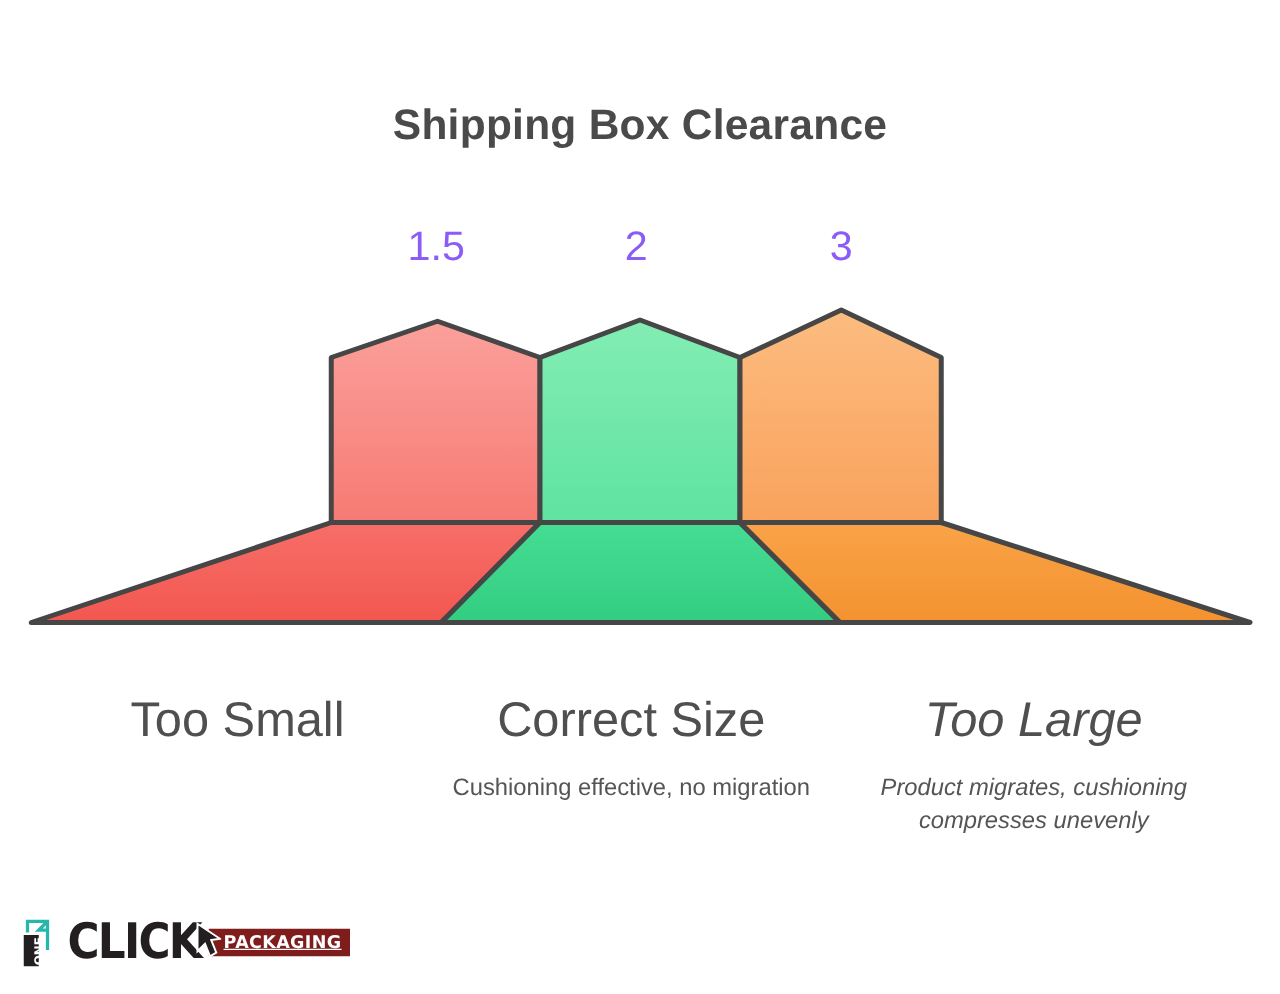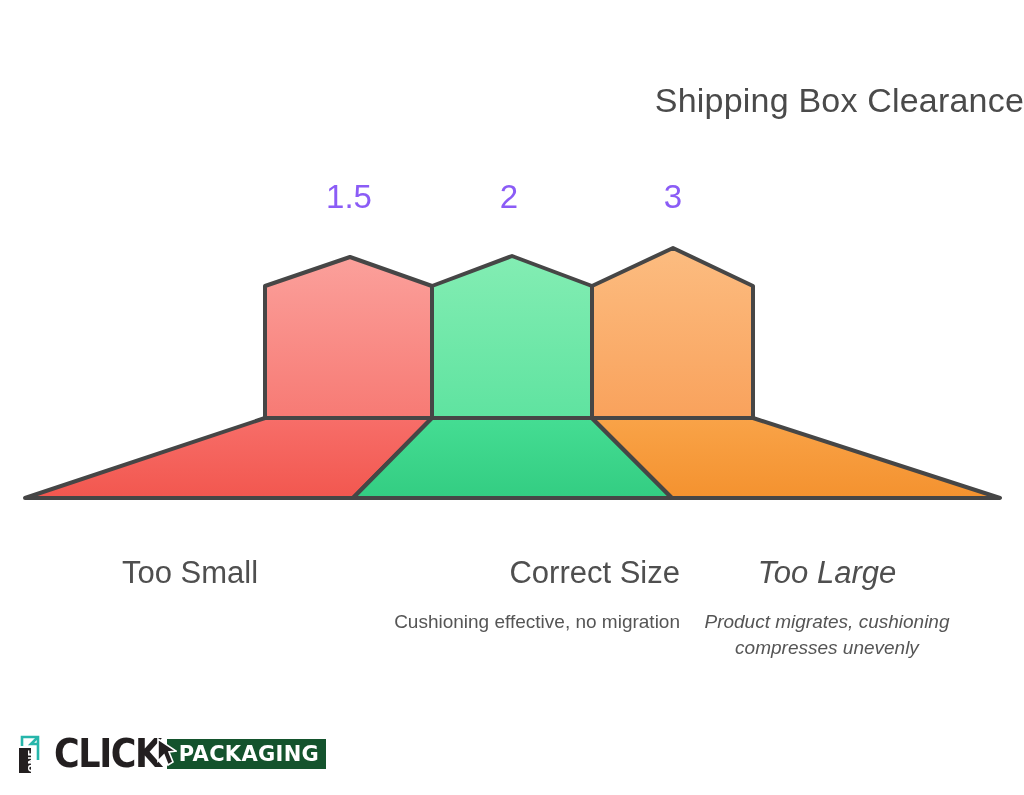--- a/index.html
+++ b/index.html
@@ -19,23 +19,23 @@
     position: absolute;
     inset: 0;
     width: 1024px;
     height: 795px;
   }
   .chart-title {
     position: absolute;
     left: 0;
     top: 81px;
     width: 1024px;
-    text-align: right;
+    text-align: center;
     font-size: 34px;
-    font-weight: normal;
+    font-weight: bold;
     color: #4a4a4a;
     letter-spacing: 0.2px;
   }
   .value-label {
     position: absolute;
     top: 178px;
     font-size: 33px;
     color: #8b5cf6;
     text-align: center;
     width: 120px;
@@ -51,25 +51,25 @@
     width: 1024px;
     height: 285px;
   }
 
   .cat-block {
     position: absolute;
     top: 556px;
     text-align: center;
   }
   #cat-0 { left: 25px; width: 330px; }
-  #cat-1 { left: 360px; width: 320px; text-align: right; }
+  #cat-1 { left: 345px; width: 320px; }
   #cat-2 { left: 662px; width: 330px; font-style: italic; }
 
   .cat-label {
-    font-size: 31px;
+    font-size: 39px;
     color: #4f4f4f;
     line-height: 1.1;
   }
   .cat-desc {
     margin-top: 19px;
     font-size: 19px;
     color: #555555;
     line-height: 1.35;
   }
 
@@ -101,29 +101,30 @@
   }
   .logo-cursor {
     position: relative;
     width: 22px;
     height: 34px;
     margin-left: -6px;
     flex: 0 0 auto;
     z-index: 3;
   }
   .logo-pack {
-    background: #14532d;
+    background: #7f1d1d;
     color: #ffffff;
-    font-size: 21px;
+    font-size: 14px;
     font-weight: bold;
     letter-spacing: 0.3px;
     padding: 3px 7px 3px 12px;
     margin-left: -10px;
     line-height: 1.15;
     font-family: "DejaVu Sans", sans-serif;
+    text-decoration: underline;
   }
 </style>
 </head>
 <body>
 
 <div class="canvas">
 
   <div class="chart-title">Shipping Box Clearance</div>
 
   <div class="value-label" id="value-0">1.5</div>

